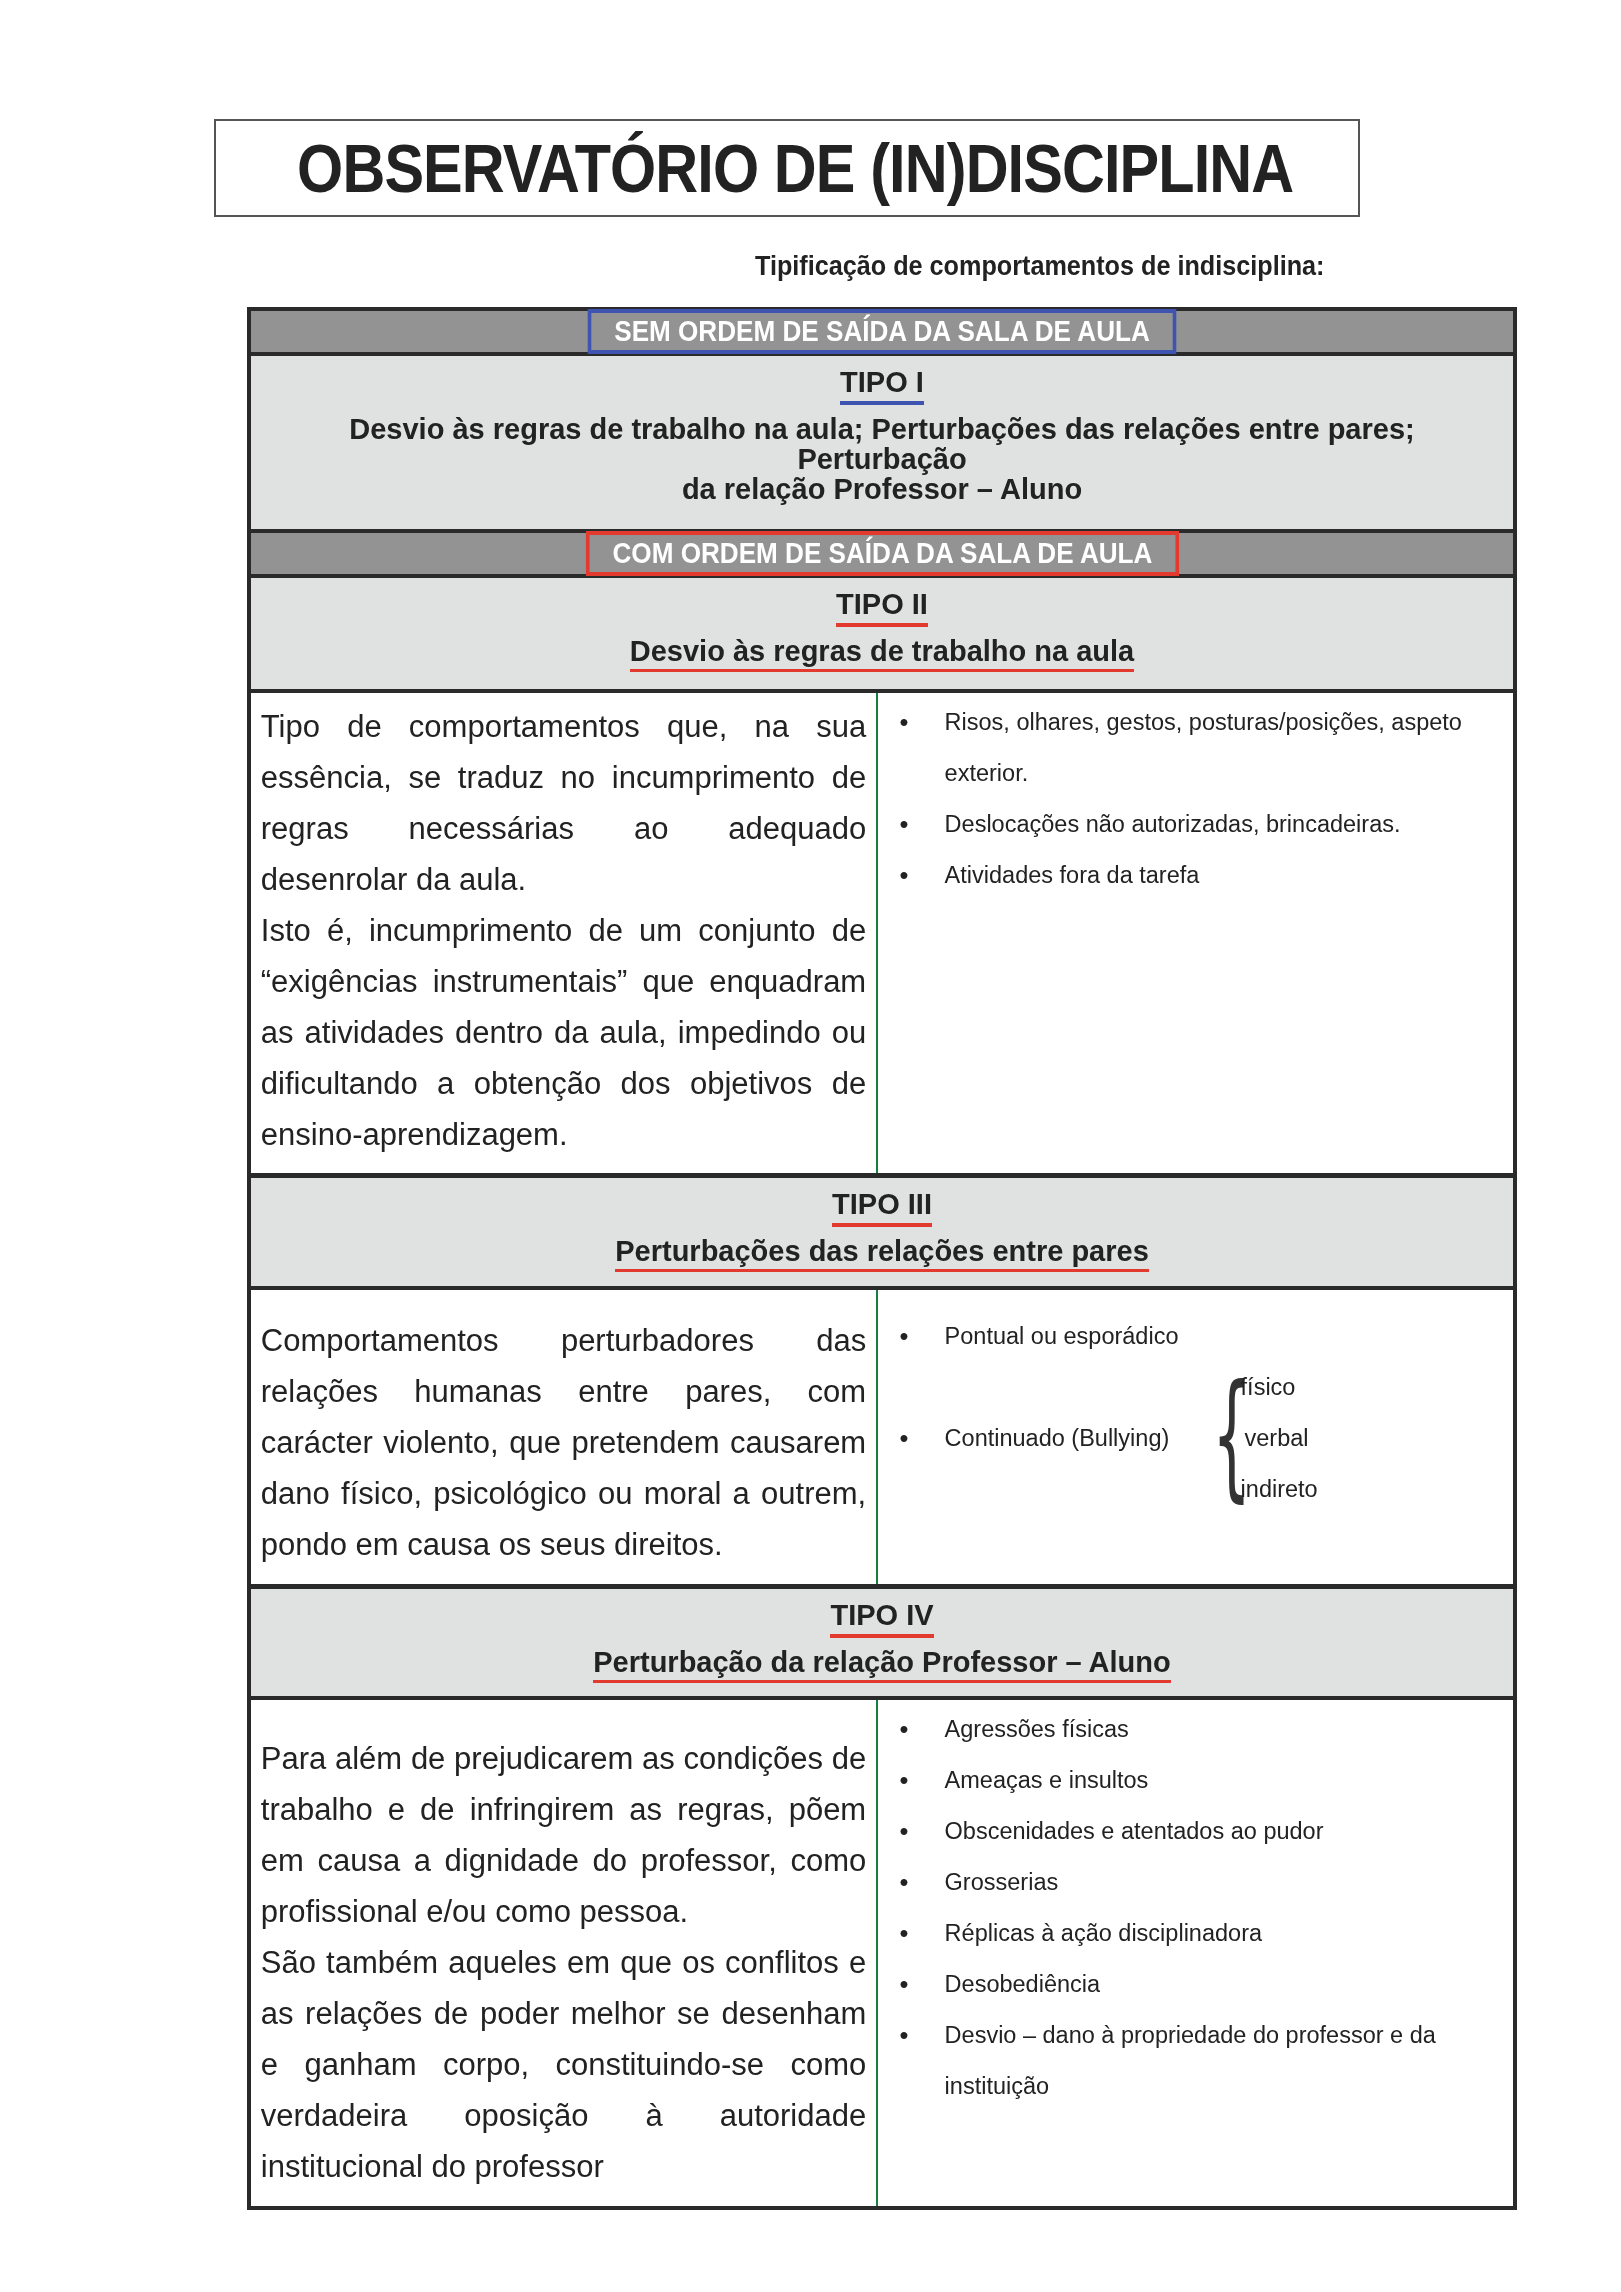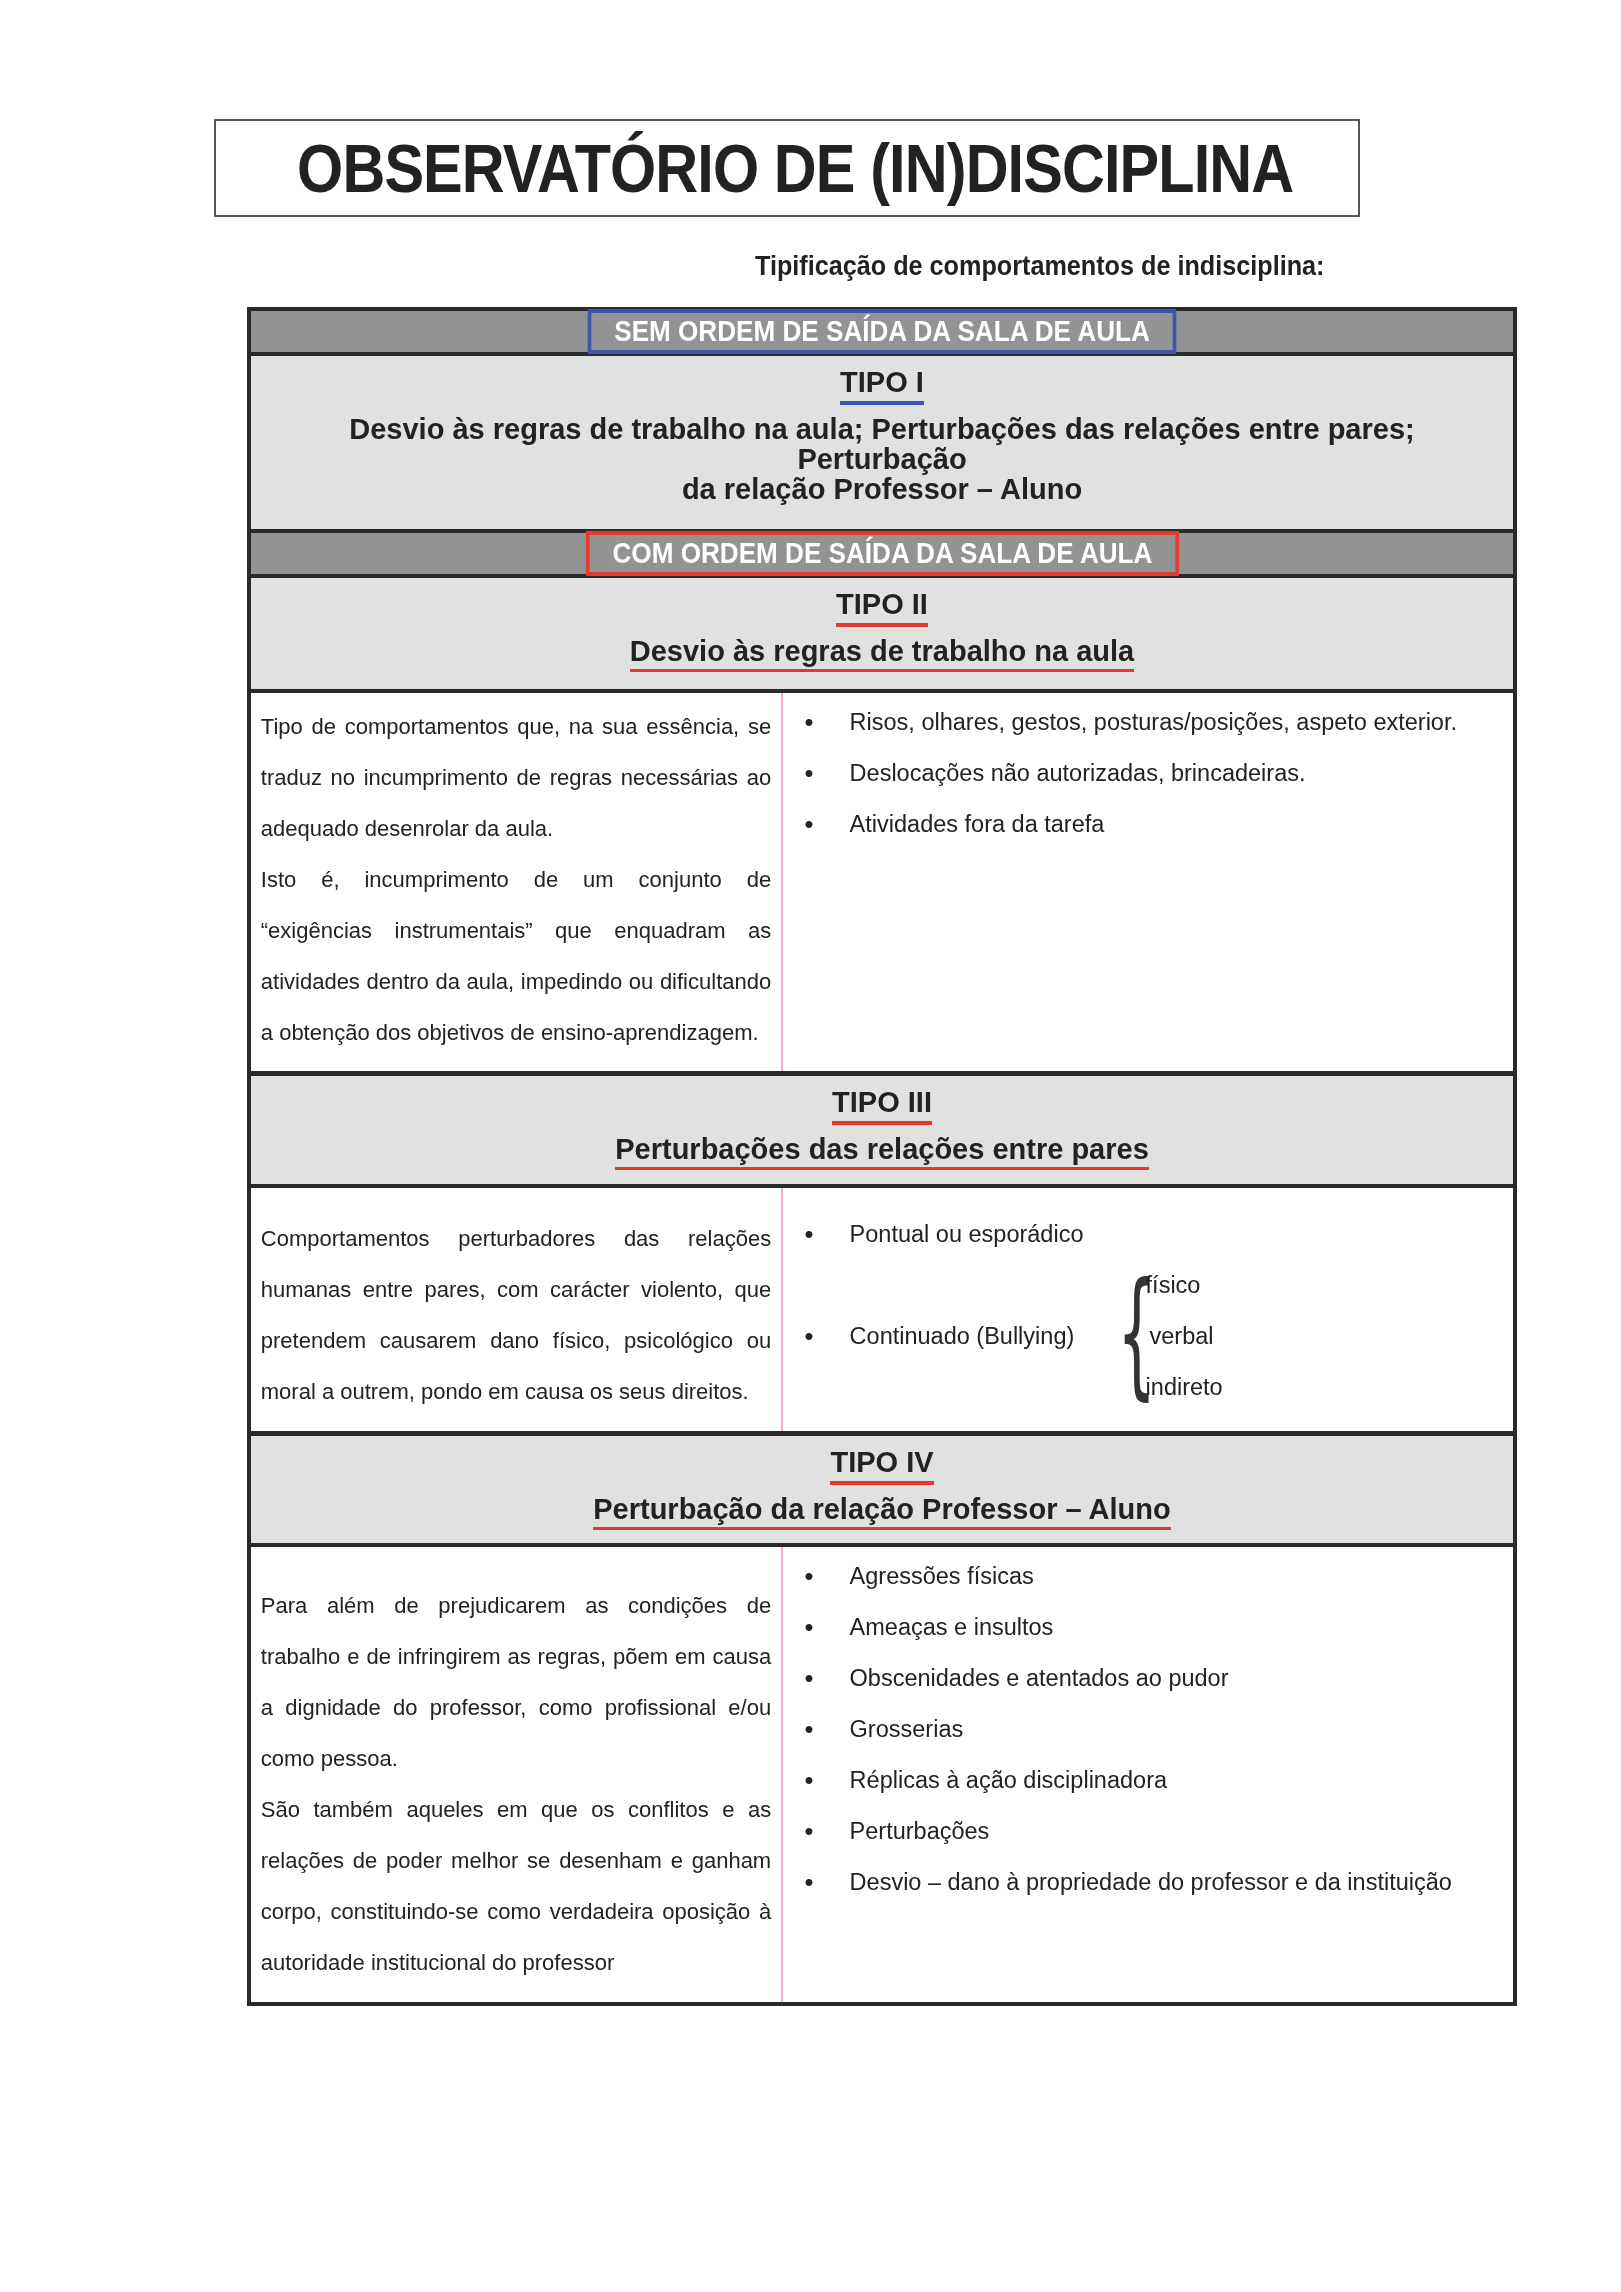--- a/index.html
+++ b/index.html
@@ -16,21 +16,21 @@
   .band.red .band-label { border-color: #e33a2f; }
 
   .head { background: #e0e1e1; text-align: center; padding: 9.8px 19.6px 11.8px; }
   .head .tipo { display: inline-block; font-size: 29px; font-weight: bold; margin: 0; padding-bottom: 2px; border-bottom: 4.9px solid; }
   .head .desc { font-size: 29px; font-weight: bold; line-height: 30px; margin-top: 9px; }
   .head .desc span { display: inline-block; padding-bottom: 2.9px; border-bottom: 3.9px solid transparent; }
   .u-blue { border-color: #3f54b0 !important; }
   .u-red { border-color: #e33a2f !important; }
 
   .row { display: flex; border-top: 4.9px solid #2a2a2a; background: #fff; }
-  .cell-left { width: 532px; border-right: 2px solid #f9a8d4; box-sizing: border-box; padding: 7.8px 9.8px 13.7px 9.8px; font-size: 22px; line-height: 51px; text-align: justify; color: #222; }
+  .cell-left { width: 627px; border-right: 2px solid #15803d; box-sizing: border-box; padding: 7.8px 9.8px 13.7px 9.8px; font-size: 31px; line-height: 51px; text-align: justify; color: #222; }
   .cell-left p { margin: 0; }
   .cell-right { flex: 1; padding: 3.9px 9.8px 13.7px 19.6px; font-size: 23.5px; line-height: 51px; color: #222; }
   .cell-right ul { list-style: none; margin: 0; padding: 0; }
   .cell-right li { position: relative; padding-left: 47px; }
   .cell-right li::before { content: "\2022"; position: absolute; left: 2px; top: 0; font-size: 25.5px; }
   .divider { height: 4.9px; background: #2a2a2a; }
 
   .row-iii .cell-left { padding-top: 25.5px; }
   .bullying-wrap { position: relative; }
   .bullying-forms { position: absolute; left: 343px; top: -51px; }
@@ -116,21 +116,21 @@
       <p>Para além de prejudicarem as condições de trabalho e de infringirem as regras, põem em causa a dignidade do professor, como profissional e/ou como pessoa.</p>
       <p>São também aqueles em que os conflitos e as relações de poder melhor se desenham e ganham corpo, constituindo-se como verdadeira oposição à autoridade institucional do professor</p>
     </div>
     <div class="cell-right">
       <ul>
         <li>Agressões físicas</li>
         <li>Ameaças e insultos</li>
         <li>Obscenidades e atentados ao pudor</li>
         <li>Grosserias</li>
         <li>Réplicas à ação disciplinadora</li>
-        <li>Perturbações</li>
+        <li>Desobediência</li>
         <li>Desvio – dano à propriedade do professor e da instituição</li>
       </ul>
     </div>
   </div>
 </div>
 
 <style>
   li.spacer::before { content: "" !important; }
 </style>
 

